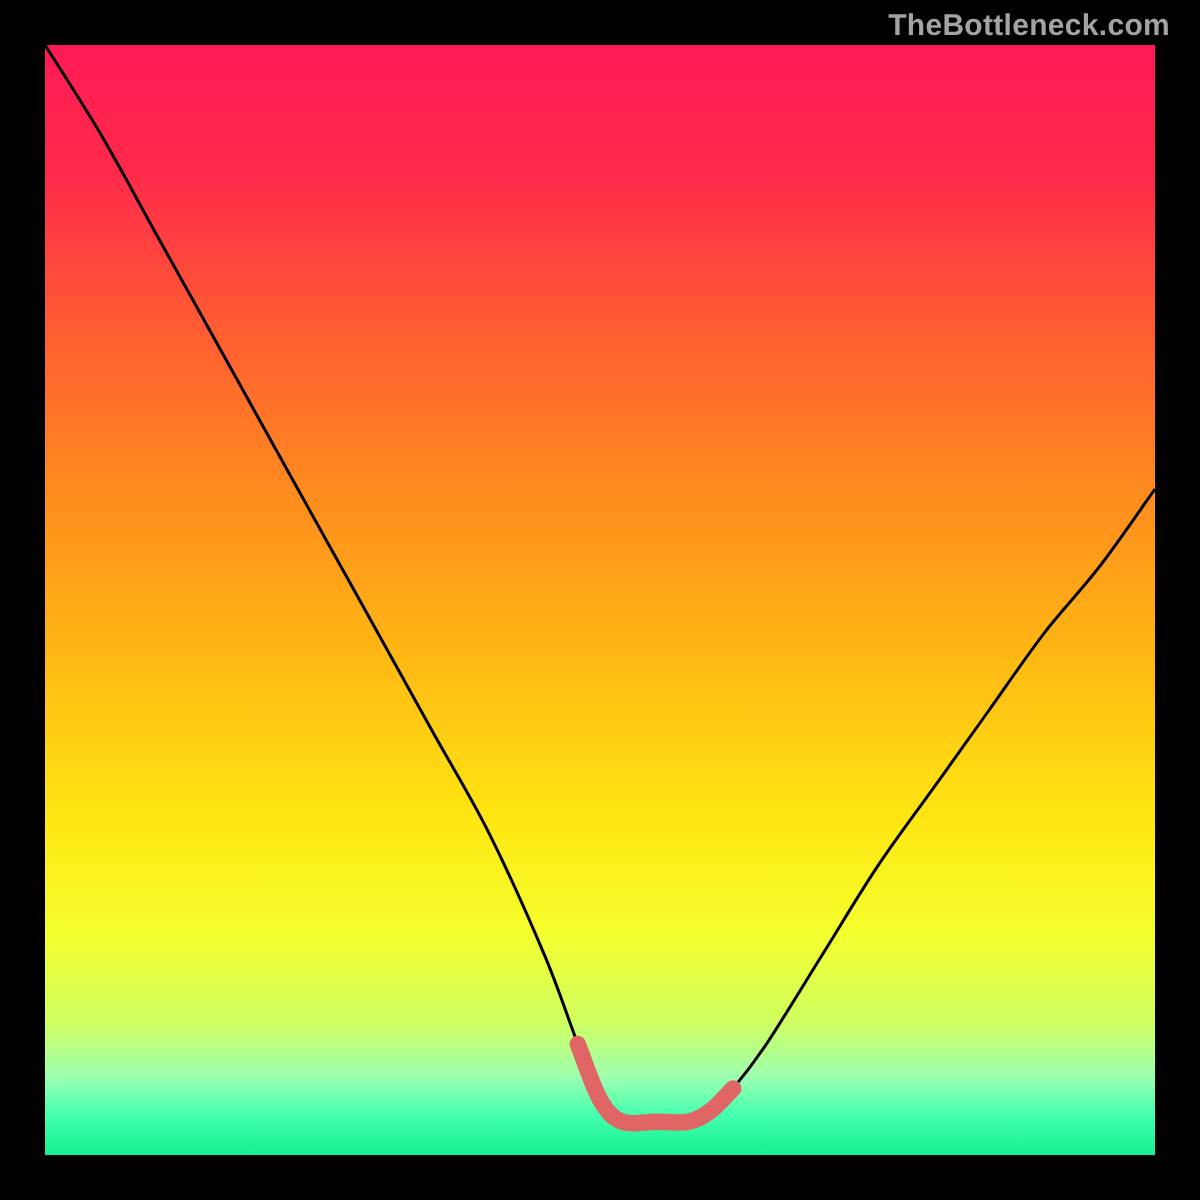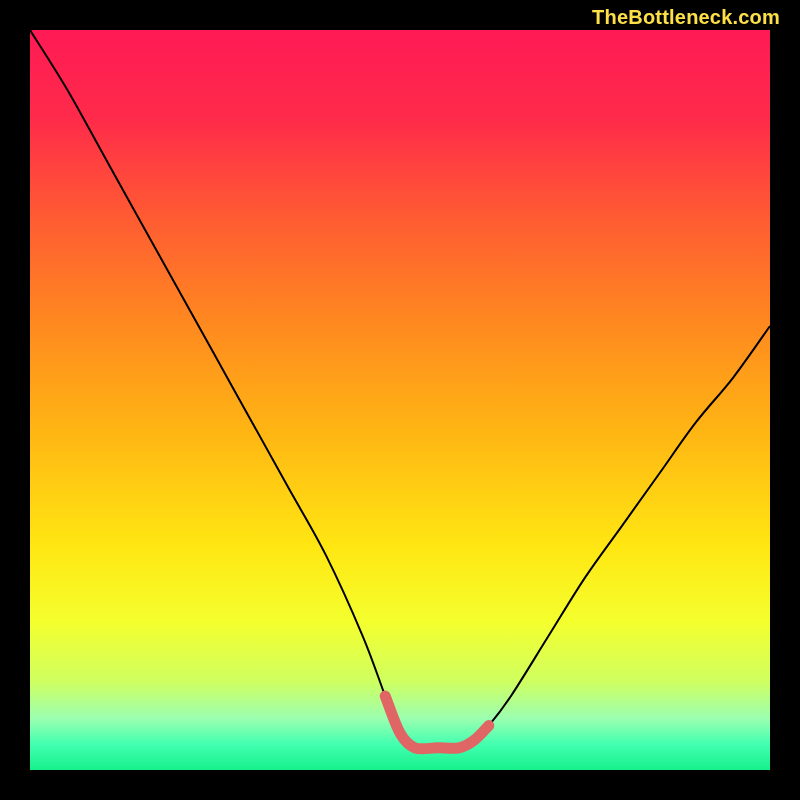--- a/index.html
+++ b/index.html
@@ -36,21 +36,21 @@
     position: absolute;
     left: 0;
     top: 0;
     width: 100%;
     height: 100%;
   }
   .watermark {
     position: absolute;
     top: 6px;
     right: 20px;
-    color: #fde047;
+    color: #a3a3a3;
     font-size: 20px;
     font-weight: 600;
     letter-spacing: 0.2px;
   }
 </style>
 </head>
 <body>
 
 <div class="stage">
 

